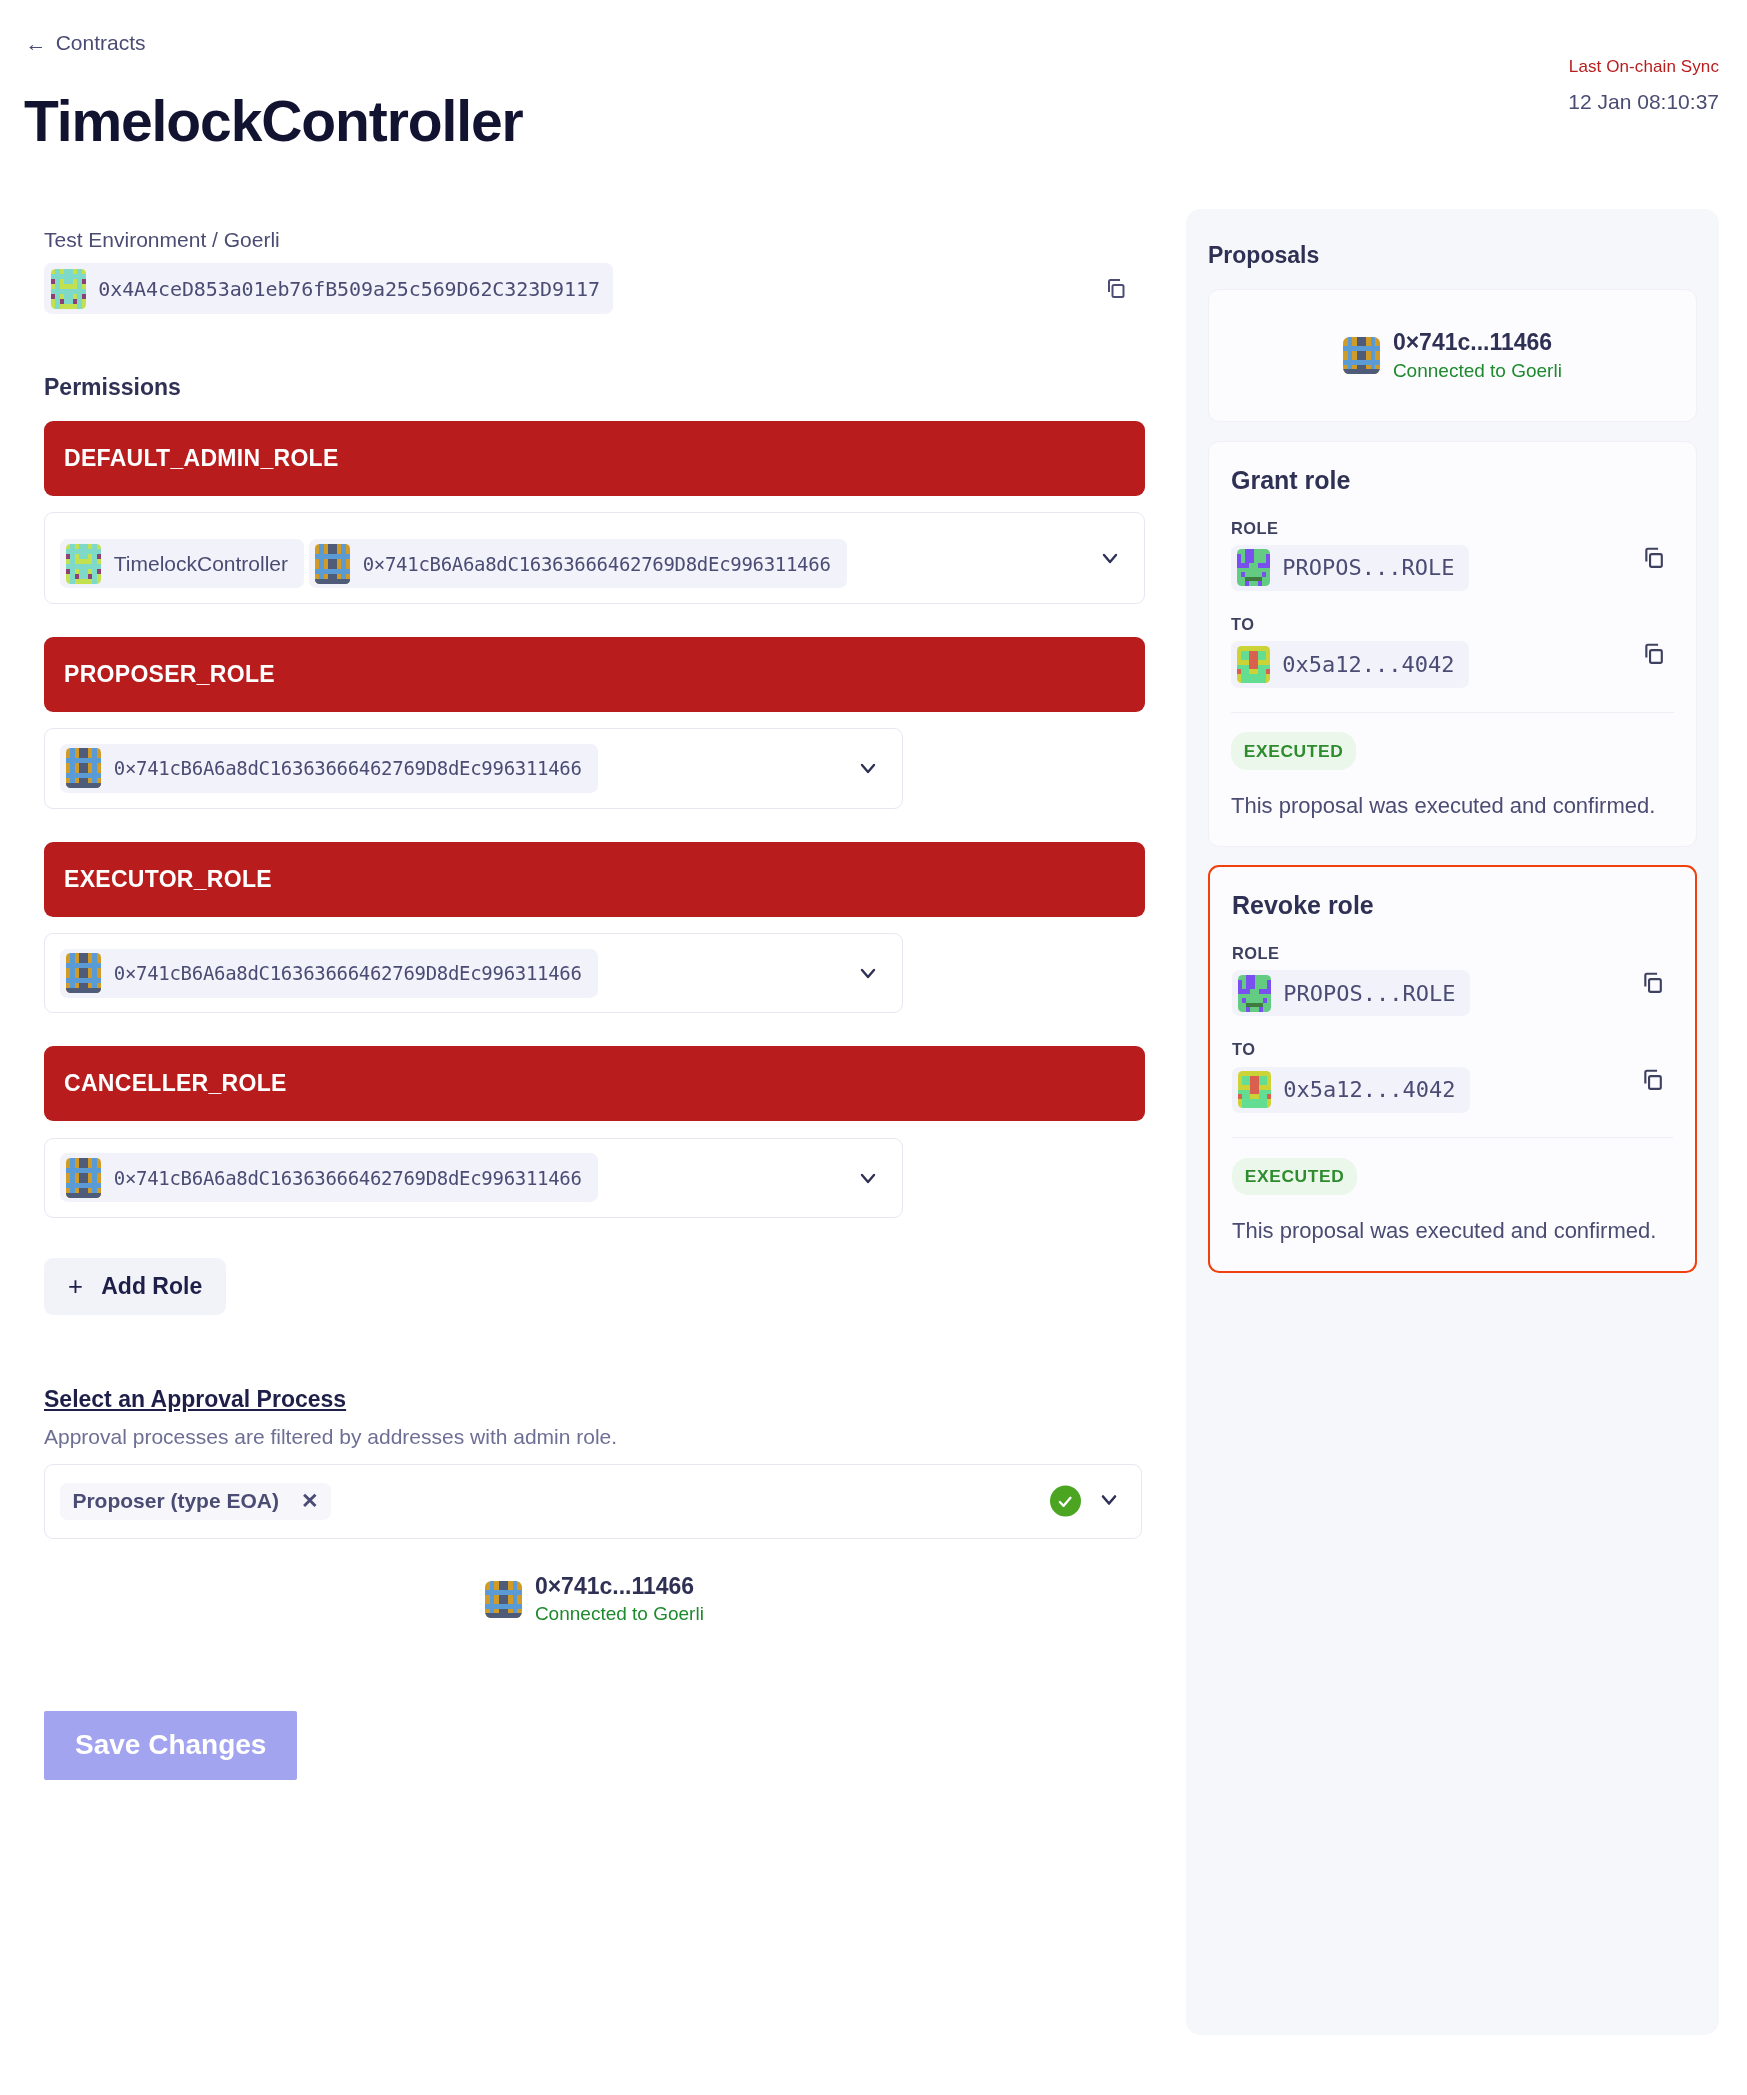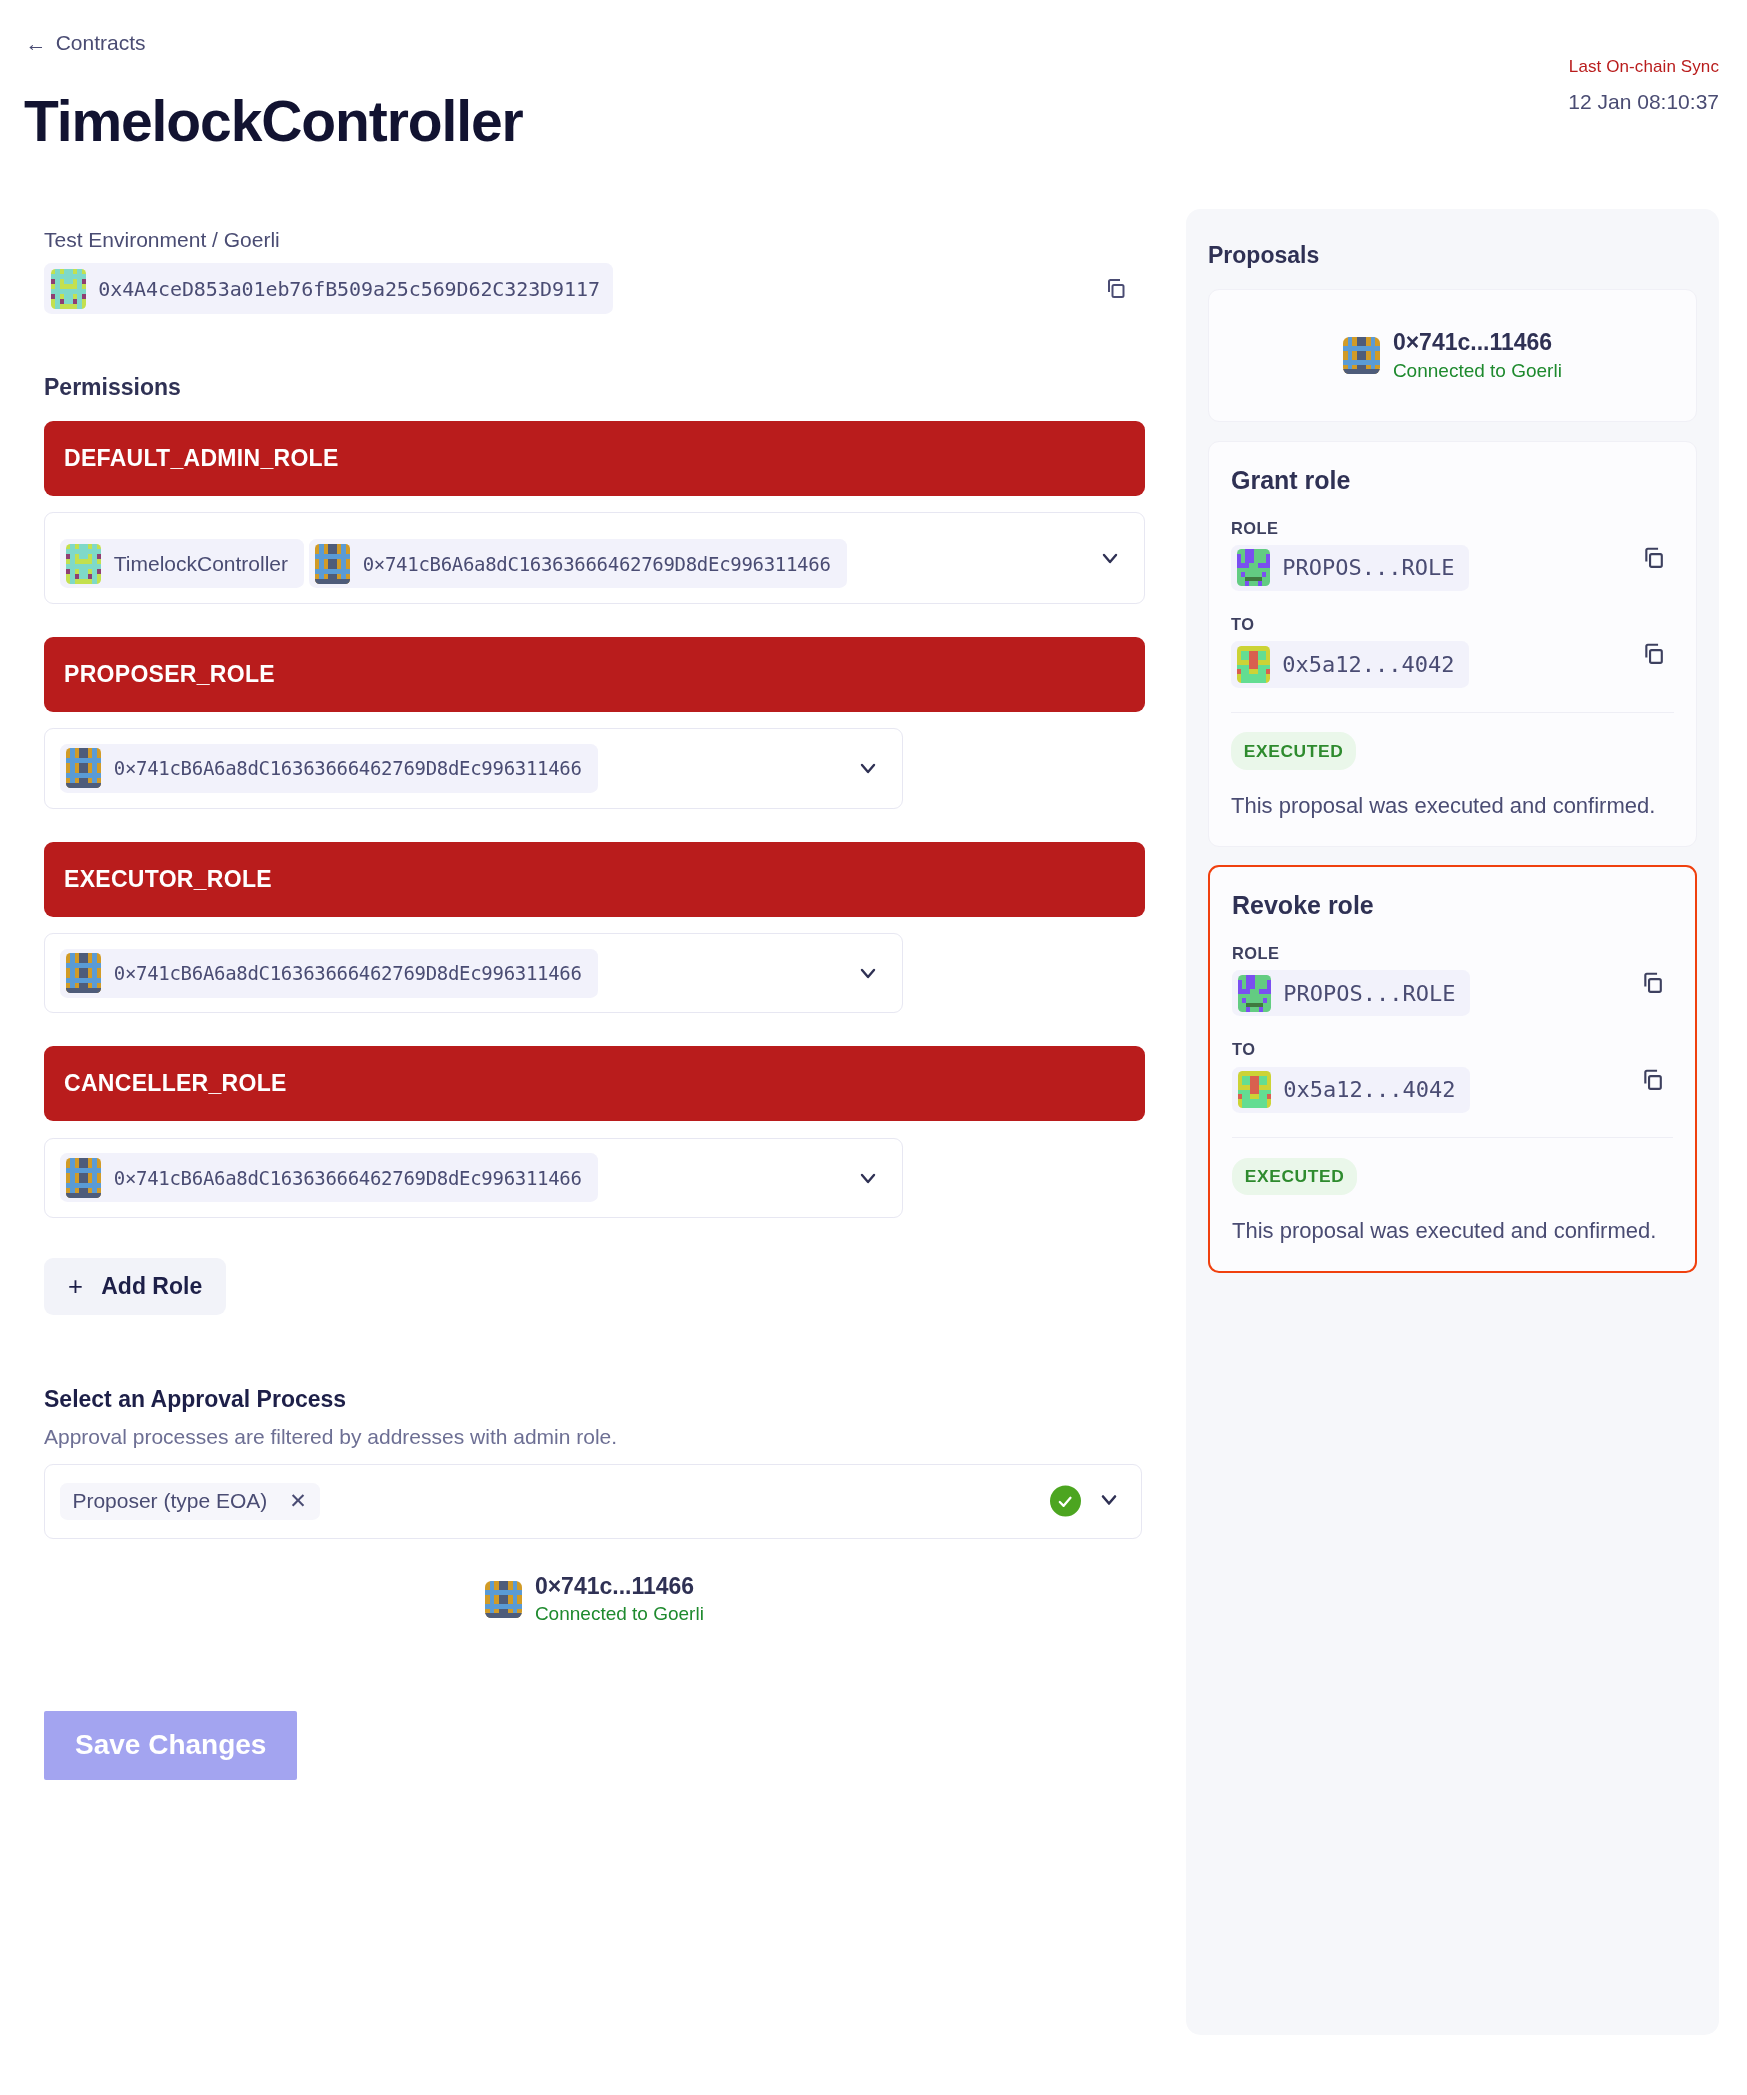--- a/index.html
+++ b/index.html
@@ -93,32 +93,32 @@
 
   .add-role-btn {
     display: inline-flex; align-items: center; gap: 18.3px;
     background: #f2f3f9; border: none; border-radius: 9.1px;
     padding: 14.6px 24px; font-size: 23px; font-weight: 700;
     color: #1d1f48; cursor: pointer; font-family: "Liberation Sans", sans-serif;
     margin-top: 7.3px;
   }
   .add-role-btn .plus { font-size: 25.6px; font-weight: 400; line-height: 1; }
 
-  .approval-head { font-size: 23px; font-weight: 700; color: #1d1f48; margin-top: 71px; }
+  .approval-head { font-size: 23px; font-weight: 700; color: #1d1f48; margin-top: 71px; text-decoration: underline; }
   .approval-sub { font-size: 21px; color: #6d6f94; margin-top: 12.8px; margin-bottom: 14.6px; }
 
   .select-box {
     border: 0.9px solid #e7e7f2; border-radius: 9.1px; background: #fff;
     position: relative; height: 75px; display: flex; align-items: center;
     padding: 0 14.6px;
   }
   .chip {
     display: inline-flex; align-items: center; gap: 22px;
     background: #f6f6fb; border-radius: 7.3px; padding: 6.4px 12.8px;
-    font-size: 21px; color: #4a4c73;
+    font-size: 21px; color: #4a4c73; font-weight: bold;
   }
   .chip .x { font-size: 21px; color: #4a4c73; cursor: pointer; }
   .select-right {
     position: absolute; right: 20px; top: 50%; transform: translateY(-50%);
     display: flex; align-items: center; gap: 16.4px;
   }
   .check-circle {
     width: 31px; height: 31px; border-radius: 50%; background: #4ca520;
     display: flex; align-items: center; justify-content: center;
   }

